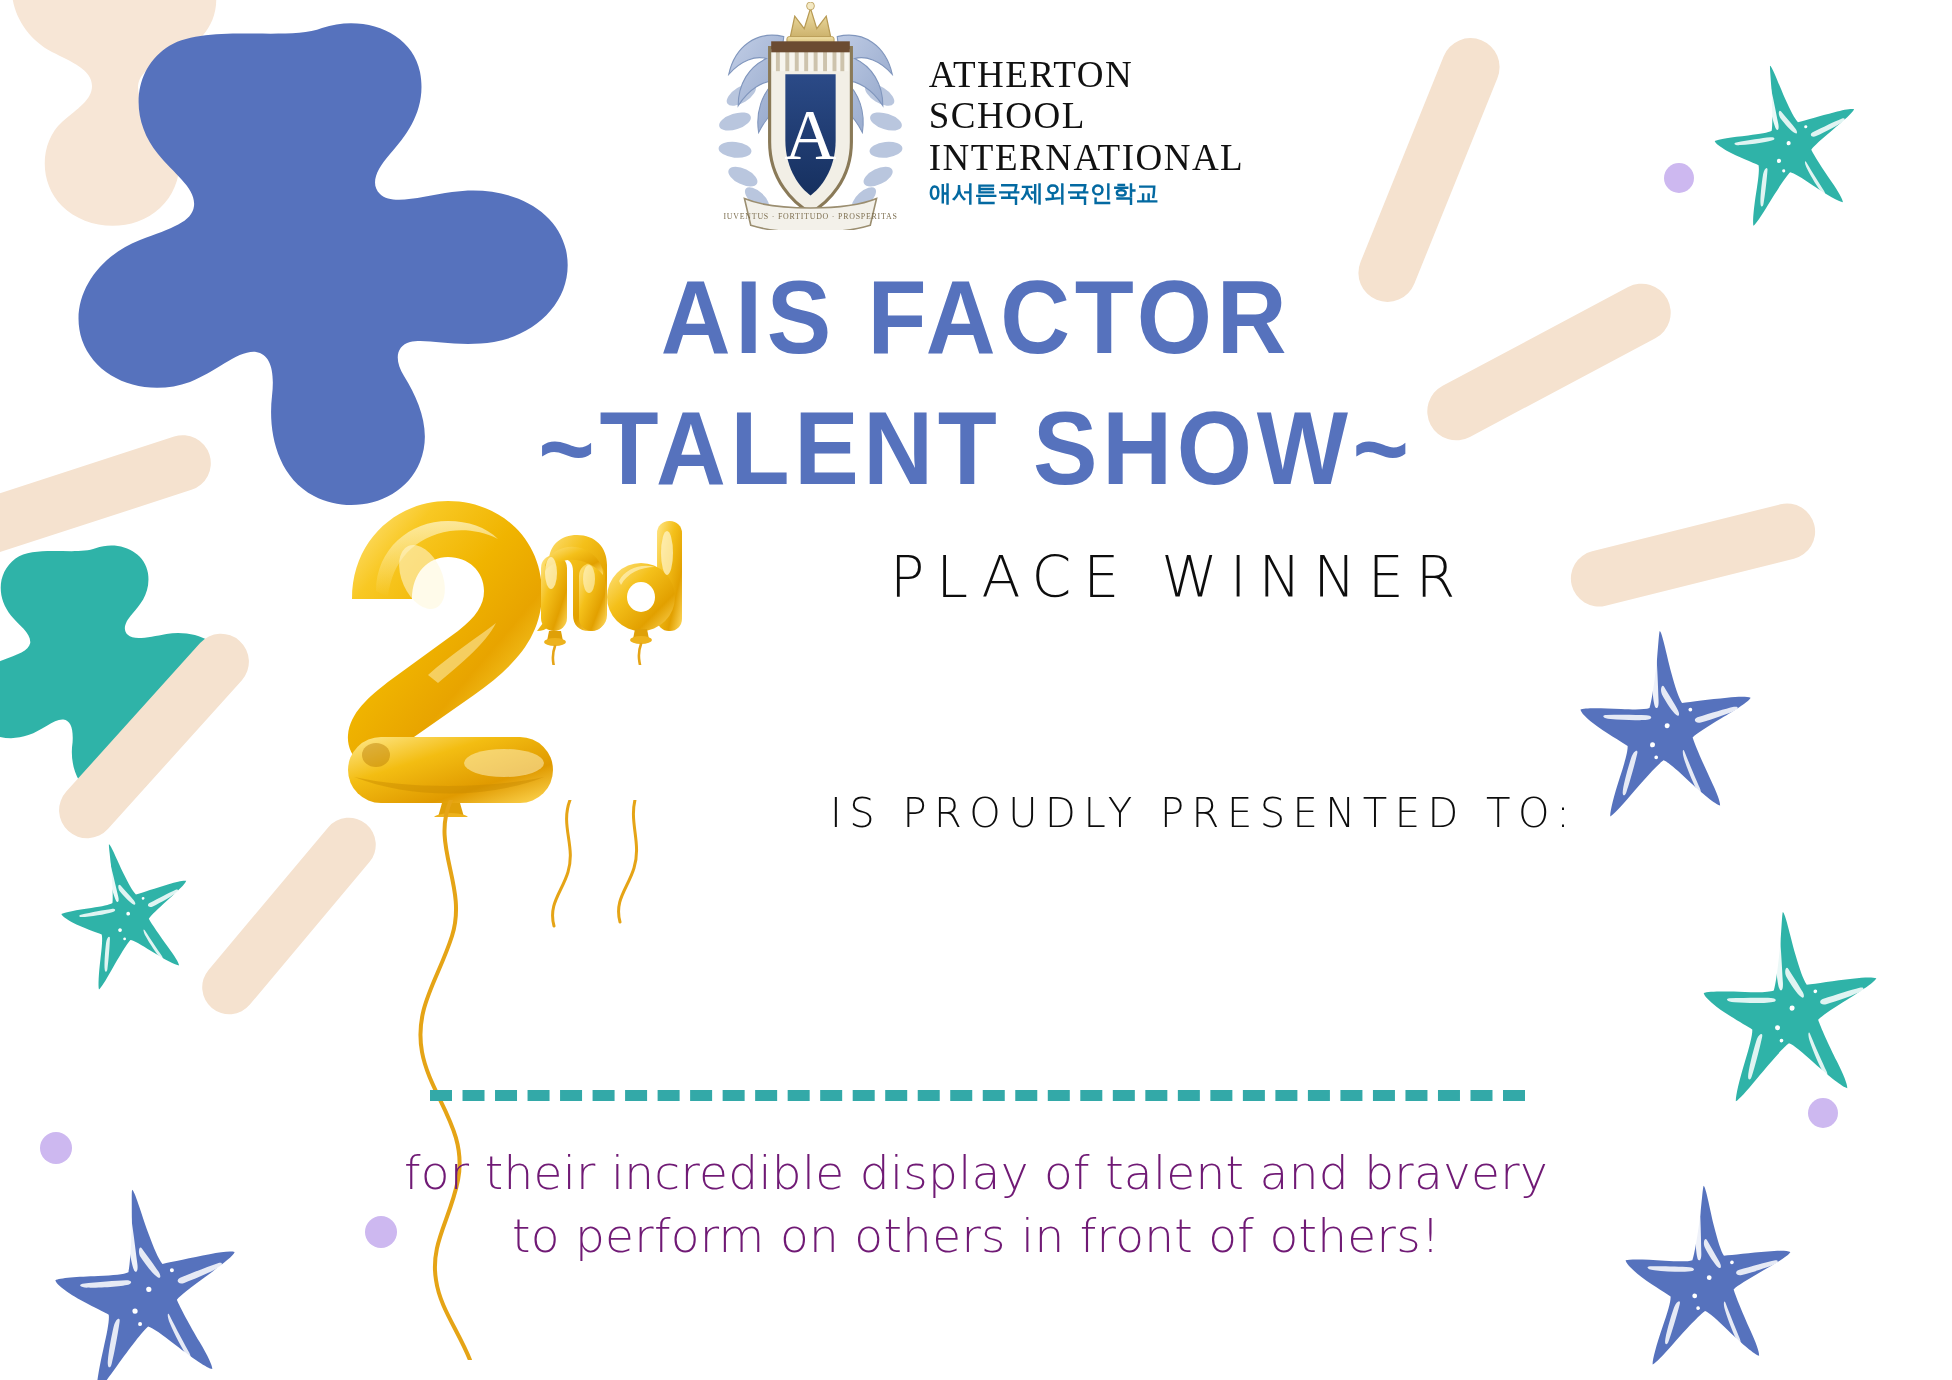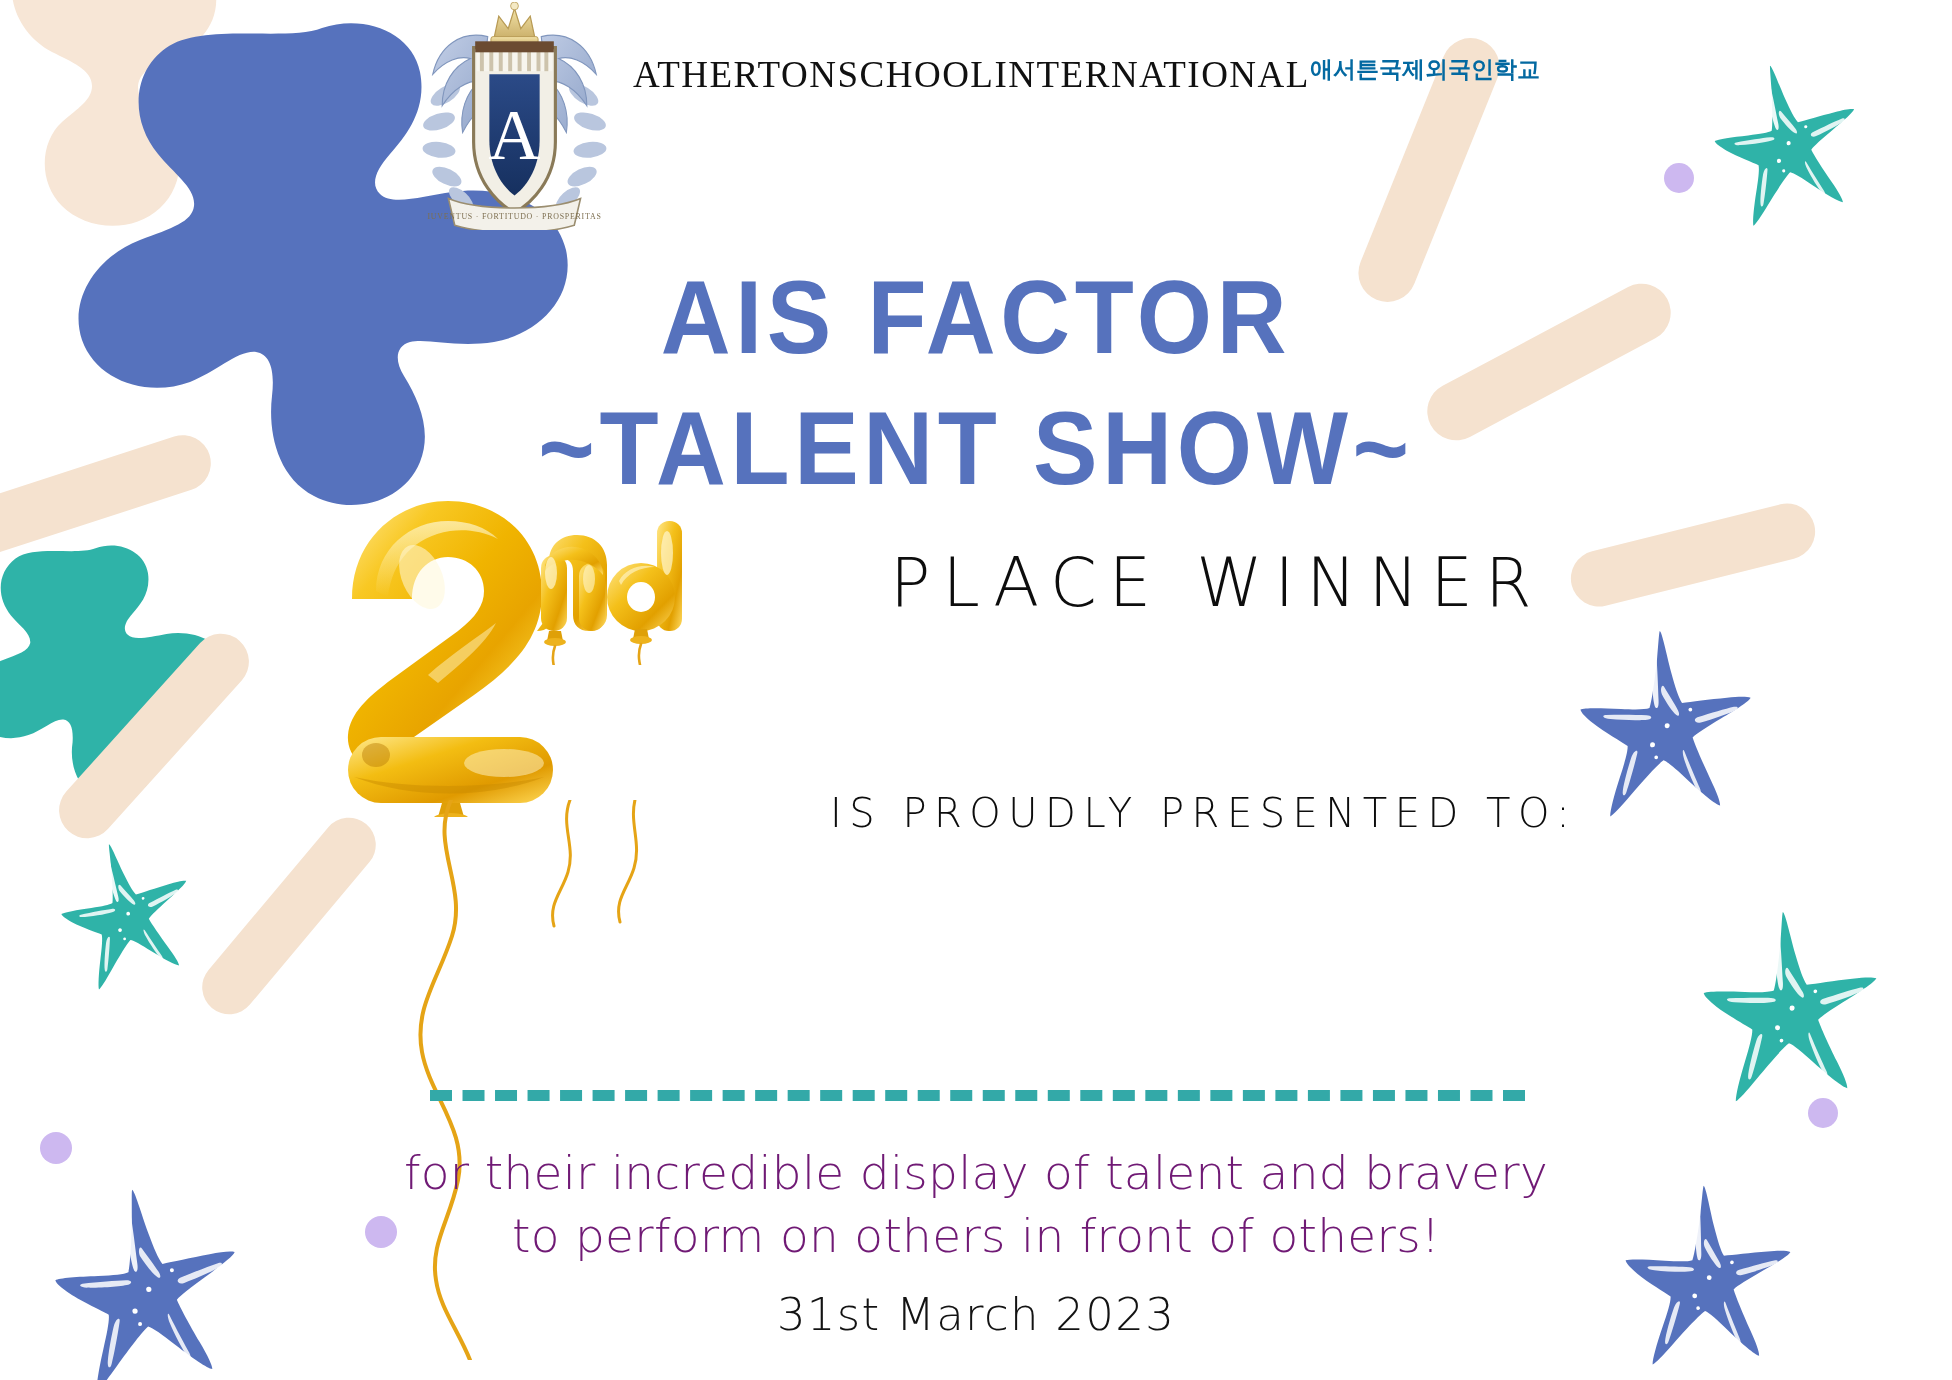--- a/index.html
+++ b/index.html
@@ -25,21 +25,21 @@
     left: 0; right: 0;
     top: 2px;
     display: flex;
     justify-content: center;
     align-items: flex-start;
     gap: 16px;
   }
   #crest { width: 205px; height: 228px; display: block; }
   #logo-text {
     display: flex;
-    flex-direction: row;
+    flex-direction: column;
     justify-content: center;
     padding-top: 52px;
   }
   .logo-line {
     font-family: "Liberation Serif", serif;
     font-size: 37px;
     letter-spacing: 1.5px;
     line-height: 1.12;
     color: #111111;
     white-space: nowrap;
@@ -84,21 +84,21 @@
   #balloon-2 { position:absolute; left:0; top:0; width: 250px; height: 330px; }
   #balloon-nd { position:absolute; left: 213px; top: 28px; width: 175px; height: 150px; }
 
   
   #place-winner {
     position: absolute;
     left: 890px;
     top: 544px;
     font-family: "DejaVu Sans", sans-serif;
     font-weight: 300;
-    font-size: 67px;
+    font-size: 57px;
     letter-spacing: 12px;
     color: #0d0d0d;
     white-space: nowrap;
   }
   #presented-to {
     position: absolute;
     left: 830px;
     top: 790px;
     font-family: "DejaVu Sans", sans-serif;
     font-weight: 300;
@@ -442,16 +442,15 @@
 
     <div id="place-winner">PLACE WINNER</div>
     <div id="presented-to">IS PROUDLY PRESENTED TO:</div>
 
     <div id="name-rule"></div>
 
     <div id="body-block">
       <div class="body-line">for their incredible display of talent and bravery</div>
       <div class="body-line">to perform on others in front of others!</div>
     </div>
-    <div id="date-line">31st March 2023</div>
 
   </div>
 </div>
 
 </body></html>

